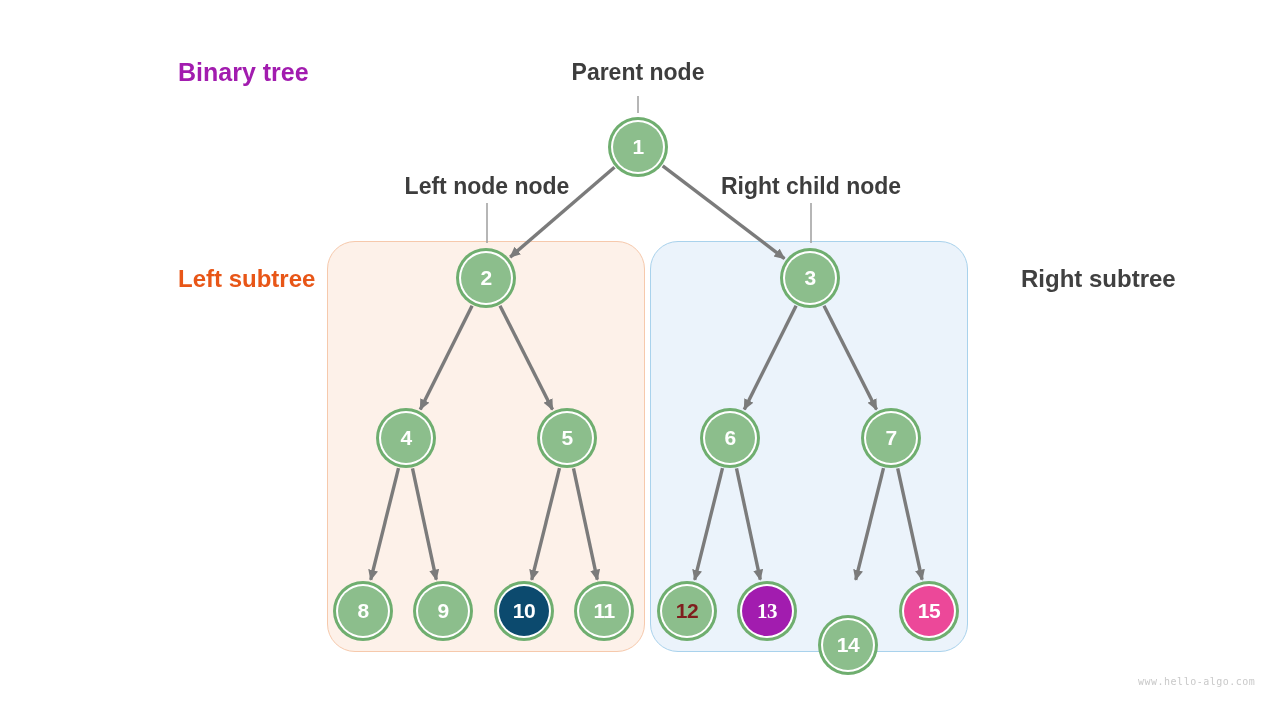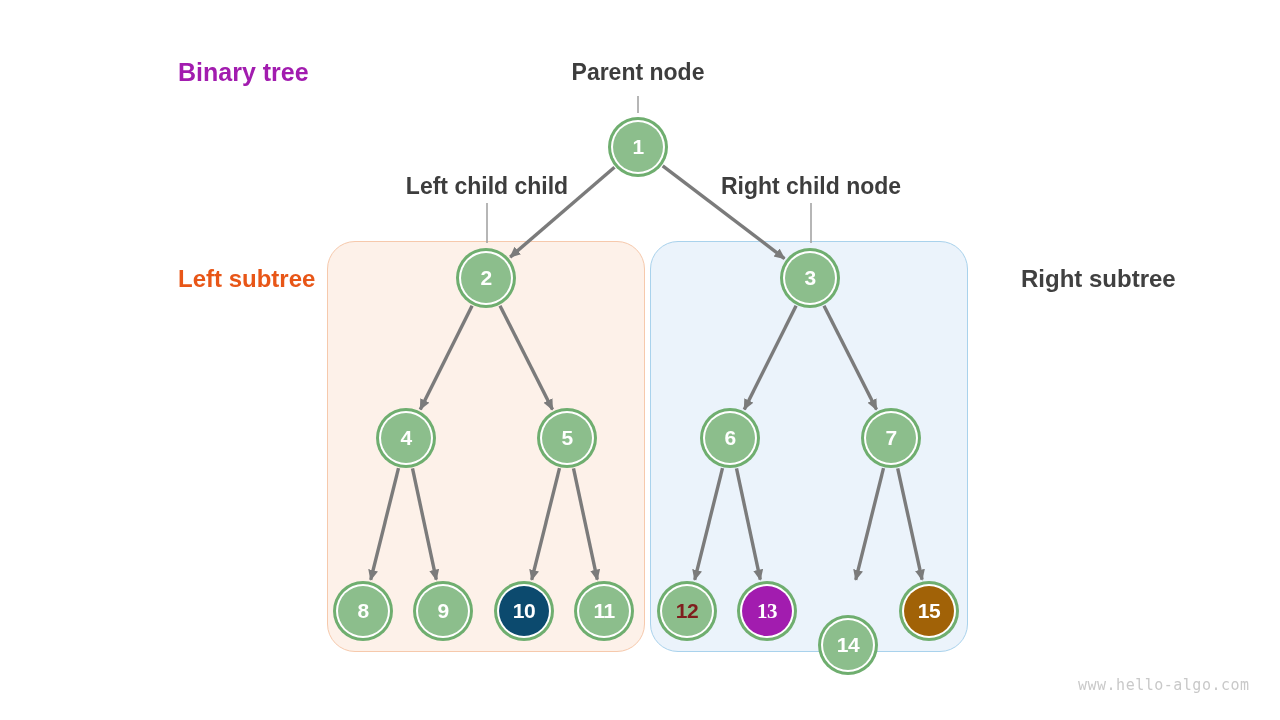--- a/index.html
+++ b/index.html
@@ -60,23 +60,23 @@
   }
   .label-title      { left: 178px; top: 58px;  font-size: 25px; }
   .label-parent     { left: 638px; top: 59px;  font-size: 23px; transform: translateX(-50%); }
   .label-left-child { left: 487px; top: 173px; font-size: 23px; transform: translateX(-50%); }
   .label-right-child{ left: 811px; top: 173px; font-size: 23px; transform: translateX(-50%); }
   .label-left-sub   { left: 178px; top: 265px; font-size: 24px; }
   .label-right-sub  { left: 985px; top: 265px; font-size: 24px; }
 
   .watermark {
     position: absolute;
-    left: 1078px; top: 676px;
+    left: 1138px; top: 676px;
     font-family: "DejaVu Sans Mono", "Liberation Mono", monospace;
-    font-size: 15px;
+    font-size: 10px;
     color: #c9c9c9;
     letter-spacing: 0.5px;
   }
 </style>
 </head>
 <body>
 
 <div class="canvas">
 
   <div class="subtree-box left"></div>
@@ -119,25 +119,25 @@
       <div class="tree-node" style="left: 567px; top: 438px; background: rgb(140, 190, 140); box-shadow: rgb(255, 255, 255) 0px 0px 0px 2px, rgb(111, 174, 111) 0px 0px 0px 5px; color: rgb(255, 255, 255);">5</div>
       <div class="tree-node" style="left: 730px; top: 438px; background: rgb(140, 190, 140); box-shadow: rgb(255, 255, 255) 0px 0px 0px 2px, rgb(111, 174, 111) 0px 0px 0px 5px; color: rgb(255, 255, 255);">6</div>
       <div class="tree-node" style="left: 891px; top: 438px; background: rgb(140, 190, 140); box-shadow: rgb(255, 255, 255) 0px 0px 0px 2px, rgb(111, 174, 111) 0px 0px 0px 5px; color: rgb(255, 255, 255);">7</div>
       <div class="tree-node" style="left: 363px; top: 611px; background: rgb(140, 190, 140); box-shadow: rgb(255, 255, 255) 0px 0px 0px 2px, rgb(111, 174, 111) 0px 0px 0px 5px; color: rgb(255, 255, 255);">8</div>
       <div class="tree-node" style="left: 443px; top: 611px; background: rgb(140, 190, 140); box-shadow: rgb(255, 255, 255) 0px 0px 0px 2px, rgb(111, 174, 111) 0px 0px 0px 5px; color: rgb(255, 255, 255);">9</div>
       <div class="tree-node" style="left: 524px; top: 611px; background: #0c4a6e; box-shadow: rgb(255, 255, 255) 0px 0px 0px 2px, rgb(111, 174, 111) 0px 0px 0px 5px; color: rgb(255, 255, 255);">10</div>
       <div class="tree-node" style="left: 604px; top: 611px; background: rgb(140, 190, 140); box-shadow: rgb(255, 255, 255) 0px 0px 0px 2px, rgb(111, 174, 111) 0px 0px 0px 5px; color: rgb(255, 255, 255);">11</div>
       <div class="tree-node" style="left: 687px; top: 611px; background: rgb(140, 190, 140); box-shadow: rgb(255, 255, 255) 0px 0px 0px 2px, rgb(111, 174, 111) 0px 0px 0px 5px; color: #7f1d1d;">12</div>
       <div class="tree-node" style="left: 767px; top: 611px; background: #a21caf; box-shadow: rgb(255, 255, 255) 0px 0px 0px 2px, rgb(111, 174, 111) 0px 0px 0px 5px; color: rgb(255, 255, 255); font-family: Liberation Serif, serif;">13</div>
       <div class="tree-node" style="left: 848px; top: 611px; background: rgb(140, 190, 140); box-shadow: rgb(255, 255, 255) 0px 0px 0px 2px, rgb(111, 174, 111) 0px 0px 0px 5px; color: rgb(255, 255, 255); margin-top: 9px;">14</div>
-      <div class="tree-node" style="left: 929px; top: 611px; background: #a16207; box-shadow: rgb(255, 255, 255) 0px 0px 0px 2px, rgb(111, 174, 111) 0px 0px 0px 5px; color: rgb(255, 255, 255);">15</div>
+      <div class="tree-node" style="left: 929px; top: 611px; background: #ec4899; box-shadow: rgb(255, 255, 255) 0px 0px 0px 2px, rgb(111, 174, 111) 0px 0px 0px 5px; color: rgb(255, 255, 255);">15</div>
     </div>
 
   <div class="diagram-label label-title" style="color: #a21caf;">Binary tree</div>
   <div class="diagram-label label-parent">Parent node</div>
-  <div class="diagram-label label-left-child">Left child child</div>
+  <div class="diagram-label label-left-child">Left node node</div>
   <div class="diagram-label label-right-child">Right child node</div>
   <div class="diagram-label label-left-sub" style="color: rgb(232, 86, 23);">Left subtree</div>
   <div class="diagram-label label-right-sub" style="color: #404040; margin-left: 36px;">Right subtree</div>
 
   <div class="watermark">www.hello-algo.com</div>
 
 </div>
 
 </body></html>

